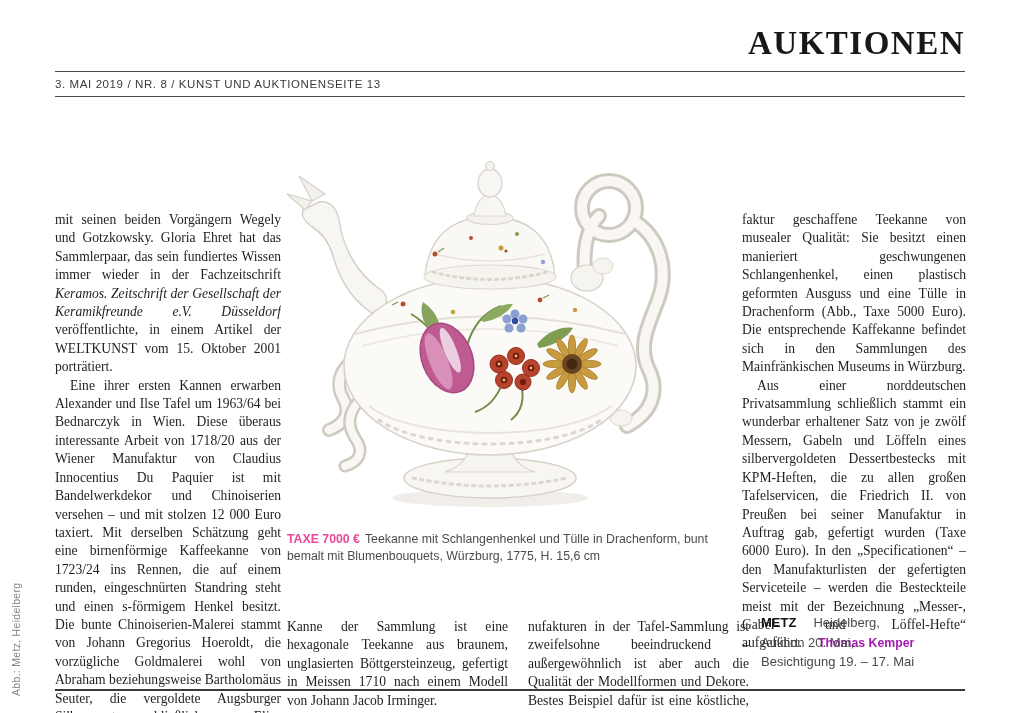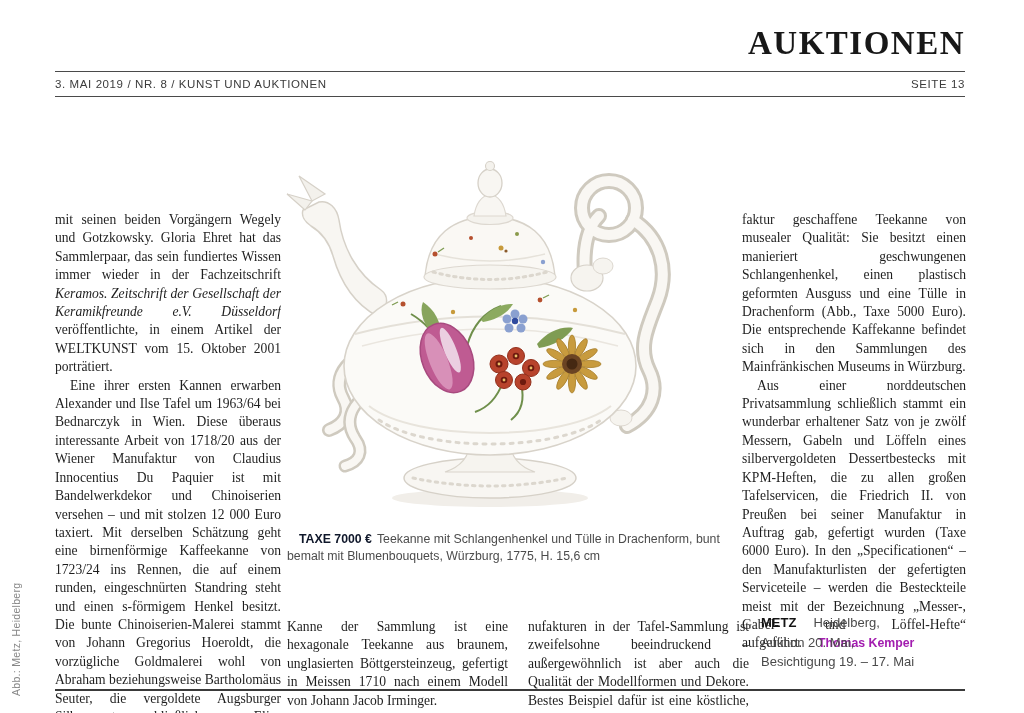--- a/index.html
+++ b/index.html
@@ -13,21 +13,21 @@
     position:absolute; top:25px; right:59px;
     font-family:"Liberation Serif", serif; font-weight:700;
     font-size:33px; letter-spacing:1.5px; color:#181818;margin-left:40px;
   }
   .rule { position:absolute; left:55px; width:910px; background:#4a4a4a; }
   .rule-1 { top:71px; height:1px; }
   .rule-2 { top:96px; height:1px; }
   .rule-bottom { top:689px; height:2px; background:#3a3a3a; }
   .issue-row {
     position:absolute; top:75px; left:55px; width:910px; height:18px;
-    display:flex; justify-content:space-between; align-items:center;
+    display:flex; justify-content:flex-start; align-items:center;
     font-family:"Liberation Sans", sans-serif; font-size:11.5px;
     letter-spacing:0.6px; color:#3b3b3b;
   }
   
   .photo-credit {
     position:absolute; left:10px; top:548px; height:148px;
     writing-mode:vertical-rl; transform:rotate(180deg);
     font-family:"Liberation Sans", sans-serif; font-size:10.5px;
     color:#878787; letter-spacing:0.3px; white-space:nowrap;
   }
@@ -46,21 +46,21 @@
     font-family:"Liberation Sans", sans-serif; font-weight:700;
     font-size:12.3px; padding-left:16px; white-space:nowrap; color:#a21caf;
   }
   
   .photo-block { position:absolute; left:285px; top:106px; width:450px; height:424px; }
   .caption {
     position:absolute; left:287px; top:531px; width:444px;
     font-family:"Liberation Sans", sans-serif; font-size:12.3px;
     line-height:17px; color:#4c4c4c; text-align:left;
   }
-  .caption .taxe { font-weight:700; color:#0f172a; margin-right:5px;margin-left:12px; }
+  .caption .taxe { font-weight:700; color:#ec4899; margin-right:5px; }
   
   .info-box {
     position:absolute; left:761px; top:613px; width:205px;
     font-family:"Liberation Sans", sans-serif; font-size:13px;
     line-height:19.5px; color:#4a4a4a;
   }
   .info-box .metz-name { font-weight:700; color:#141414; margin-right:17px; }
 </style>
 </head>
 <body>

